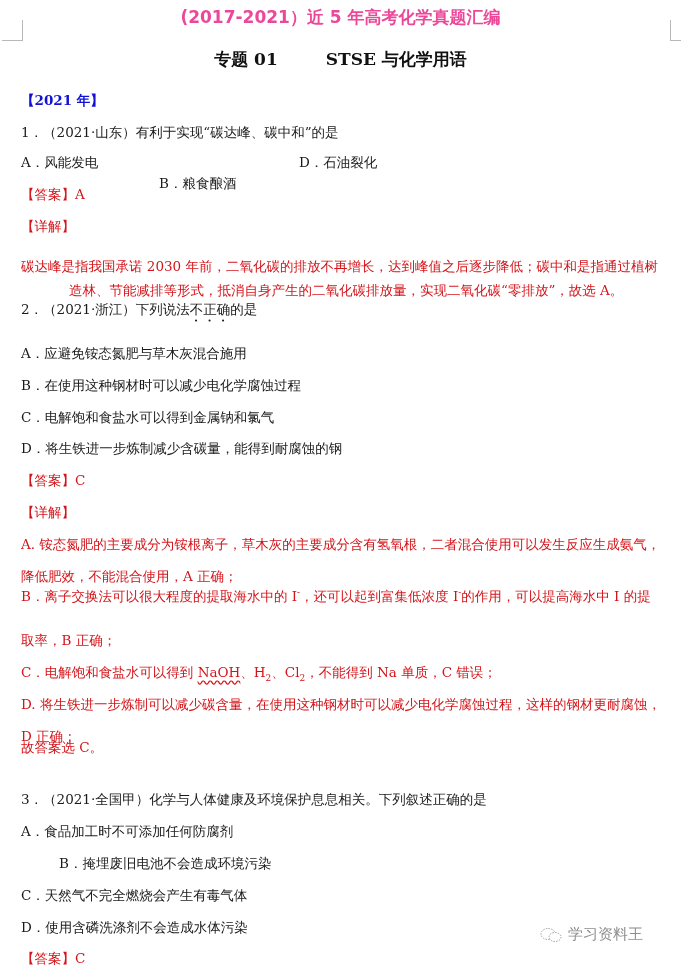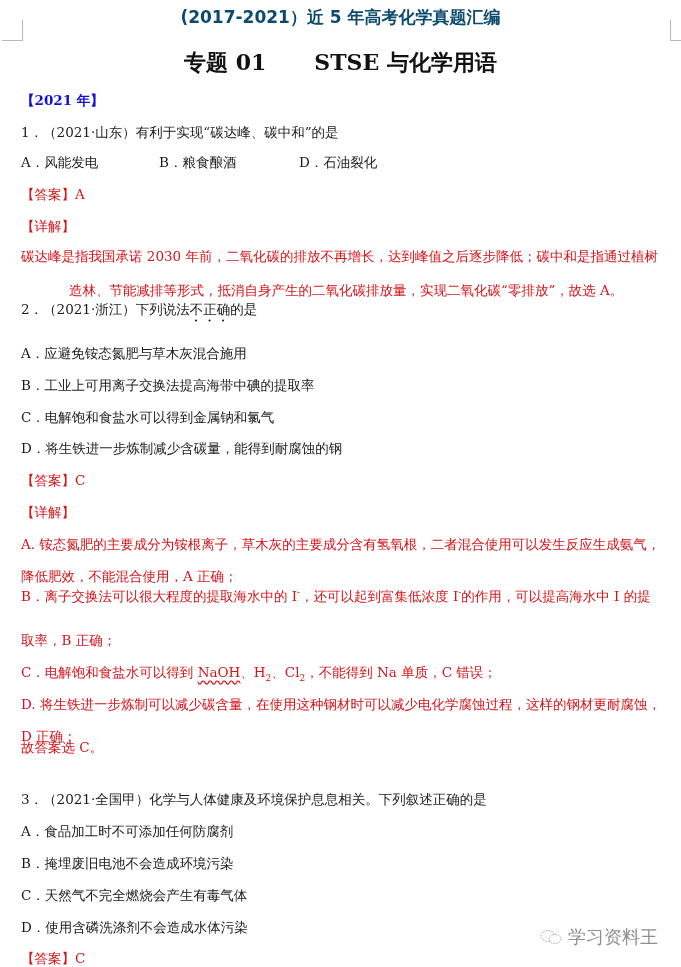--- a/index.html
+++ b/index.html
@@ -8,77 +8,77 @@
       font-family: "DejaVu Serif", "Liberation Serif", serif;
       color: #1a1a1a;
     }
     .corner { position: absolute; border-color: #b8b8b8; border-style: solid; width: 20px; height: 20px; }
     .corner-tl { left: 2px; top: 20px; border-width: 0 1px 1px 0; width: 20px; height: 20px; }
     .corner-tr { left: 670px; top: 20px; border-width: 0 0 1px 1px; width: 11px; height: 20px; }
 
     .header-title {
       position: absolute; top: 6px; left: 0; width: 681px; text-align: center;
       font-family: "DejaVu Sans", "Liberation Sans", sans-serif;
-      font-weight: bold; font-size: 17px; color: #0c4a6e; letter-spacing: 0px;
+      font-weight: bold; font-size: 17px; color: #ec4899; letter-spacing: 0px;
     }
     .topic-title {
       position: absolute; top: 48px; left: 0; width: 681px; text-align: center;
-      font-weight: bold; font-size: 22px; color: #111;
+      font-weight: bold; font-size: 17px; color: #111;
     }
     .topic-title .gap { display: inline-block; width: 48px; }
 
     .line {
       position: absolute; left: 21px; font-size: 13.5px; line-height: 20px; white-space: nowrap;
     }
     .blue { color: #1010d8; font-weight: bold; }
     .red { color: #d4141a; }
     .opts { display: flex; }
     .opt { display: inline-block; }
     .emph { text-emphasis: dot; -webkit-text-emphasis: dot; text-emphasis-position: under; -webkit-text-emphasis-position: under; }
     .wavy { text-decoration: underline wavy #d4141a; text-underline-offset: 3px; }
     sup, sub { font-size: 9px; }
 
     .watermark {
       position: absolute; left: 540px; top: 925px; color: #8e8e8e;
-      font-family: "DejaVu Sans", "Liberation Sans", sans-serif; font-size: 18px;
+      font-family: "DejaVu Sans", "Liberation Sans", sans-serif; font-size: 15px;
       display: flex; align-items: center; gap: 6px;
     }
     .wm-icon { width: 22px; height: 16px; }
   </style>
 </head>
 <body>
 
 <div class="corner corner-tl"></div>
 <div class="corner corner-tr"></div>
 
 <div class="header-title">(2017-2021）近 5 年高考化学真题汇编</div>
 <div class="topic-title">
   <span>专题 01</span><span class="gap"></span><span>STSE 与化学用语</span>
 </div>
 
 <div class="line blue" style="top:90px;">【2021 年】</div>
 
 <div class="line" style="top:122px;">1．（2021·山东）有利于实现“碳达峰、碳中和”的是</div>
 <div class="line opts" style="top:152px;justify-content:flex-end;">
   <span class="opt" style="width:138px;">A．风能发电</span>
-  <span class="opt" style="width:140px;">B．粮食酿酒</span>
+  <span class="opt" style="width:140px;margin-top:21px;">B．粮食酿酒</span>
   <span class="opt">D．石油裂化</span>
 </div>
 <div class="line red" style="top:184px;">
   <span>【答案】</span><span>A</span>
 </div>
 <div class="line red" style="top:216px;">【详解】</div>
-<div class="line red" style="top:246px;">碳达峰是指我国承诺 2030 年前，二氧化碳的排放不再增长，达到峰值之后逐步降低；碳中和是指通过植树</div>
+<div class="line red" style="top:256px;">碳达峰是指我国承诺 2030 年前，二氧化碳的排放不再增长，达到峰值之后逐步降低；碳中和是指通过植树</div>
 <div class="line red" style="top:280px;margin-left:48px;">造林、节能减排等形式，抵消自身产生的二氧化碳排放量，实现二氧化碳“零排放”，故选 A。</div>
 
 <div class="line" style="top:299px;">
   <span>2．（2021·浙江）下列说法</span><span class="emph">不正确</span><span>的是</span>
 </div>
 <div class="line" style="top:343px;">A．应避免铵态氮肥与草木灰混合施用</div>
-<div class="line" style="top:375px;">B．工业上可用离子交换法提高海带中碘的提取率</div>
+<div class="line" style="top:375px;">B．在使用这种钢材时可以减少电化学腐蚀过程</div>
 <div class="line" style="top:407px;">C．电解饱和食盐水可以得到金属钠和氯气</div>
 <div class="line" style="top:438px;">D．将生铁进一步炼制减少含碳量，能得到耐腐蚀的钢</div>
 <div class="line red" style="top:470px;">
   <span>【答案】</span><span>C</span>
 </div>
 <div class="line red" style="top:502px;">【详解】</div>
 <div class="line red" style="top:534px;">A. 铵态氮肥的主要成分为铵根离子，草木灰的主要成分含有氢氧根，二者混合使用可以发生反应生成氨气，</div>
 <div class="line red" style="top:566px;">降低肥效，不能混合使用，A 正确；</div>
 <div class="line red" style="top:582px;">
   <span>B．离子交换法可以很大程度的提取海水中的 I</span><sup>-</sup><span>，还可以起到富集低浓度 I</span><sup>-</sup><span>的作用，可以提高海水中 I 的提</span>
@@ -86,21 +86,21 @@
 <div class="line red" style="top:630px;">取率，B 正确；</div>
 <div class="line red" style="top:662px;">
   <span>C．电解饱和食盐水可以得到 </span><span class="wavy">NaOH</span><span>、H</span><sub>2</sub><span>、Cl</span><sub>2</sub><span>，不能得到 Na 单质，C 错误；</span>
 </div>
 <div class="line red" style="top:694px;">D. 将生铁进一步炼制可以减少碳含量，在使用这种钢材时可以减少电化学腐蚀过程，这样的钢材更耐腐蚀，</div>
 <div class="line red" style="top:726px;">D 正确；</div>
 <div class="line red" style="top:737px;">故答案选 C。</div>
 
 <div class="line" style="top:789px;">3．（2021·全国甲）化学与人体健康及环境保护息息相关。下列叙述正确的是</div>
 <div class="line" style="top:821px;">A．食品加工时不可添加任何防腐剂</div>
-<div class="line" style="top:853px;">B．掩埋废旧电池不会造成环境污染</div>
+<div class="line" style="top:853px;margin-left:38px;">B．掩埋废旧电池不会造成环境污染</div>
 <div class="line" style="top:885px;">C．天然气不完全燃烧会产生有毒气体</div>
 <div class="line" style="top:917px;">D．使用含磷洗涤剂不会造成水体污染</div>
 <div class="line red" style="top:948px;">
   <span>【答案】</span><span>C</span>
 </div>
 
 <div class="watermark">
   <svg class="wm-icon" viewBox="0 0 22 16">
     <ellipse cx="8" cy="7" rx="7" ry="5.5" fill="none" stroke="#a0a0a0" stroke-width="1" stroke-dasharray="1.5 1.2"></ellipse>
     <ellipse cx="15" cy="10" rx="6" ry="4.5" fill="#fff" stroke="#a0a0a0" stroke-width="1" stroke-dasharray="1.5 1.2"></ellipse>

